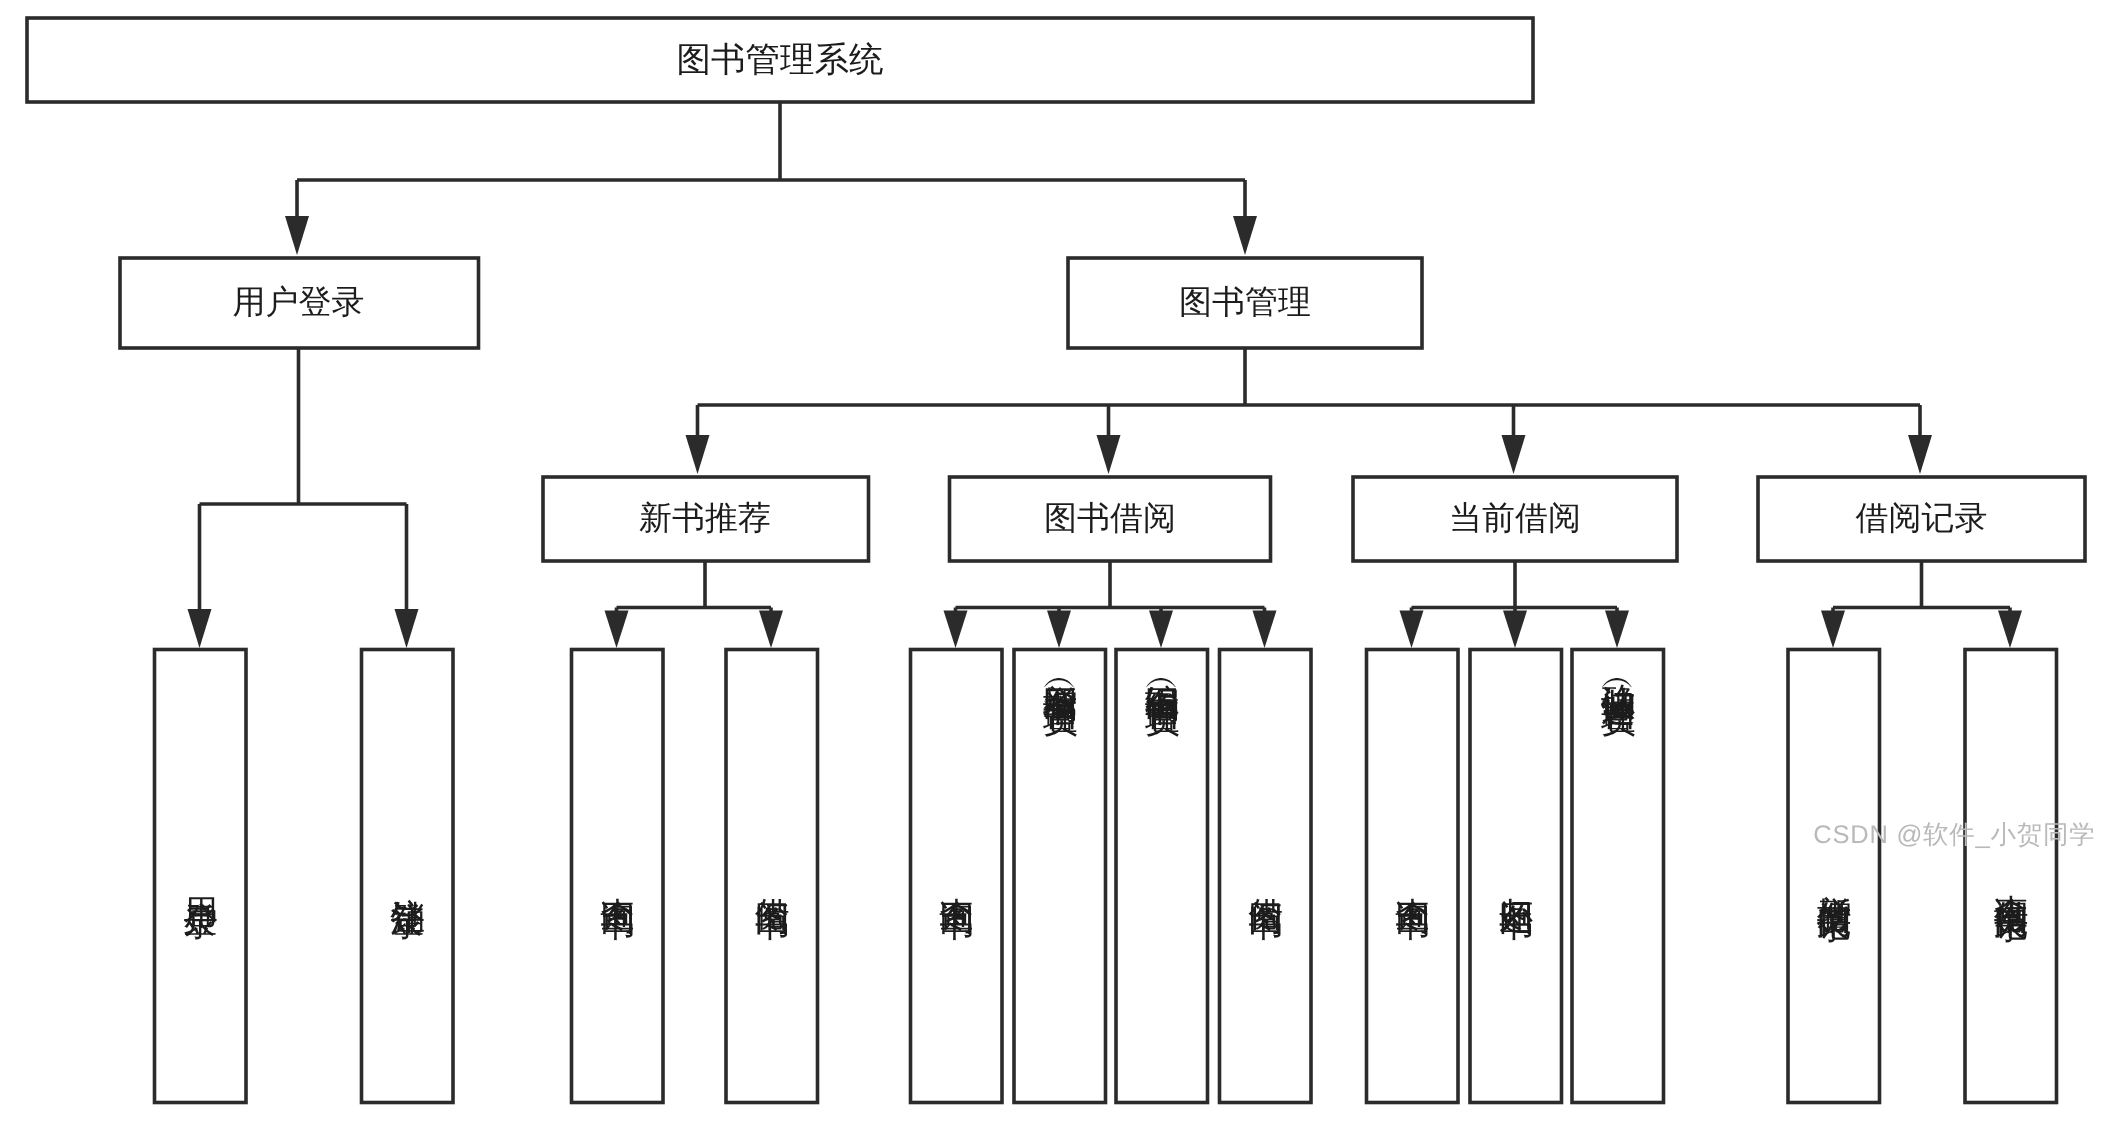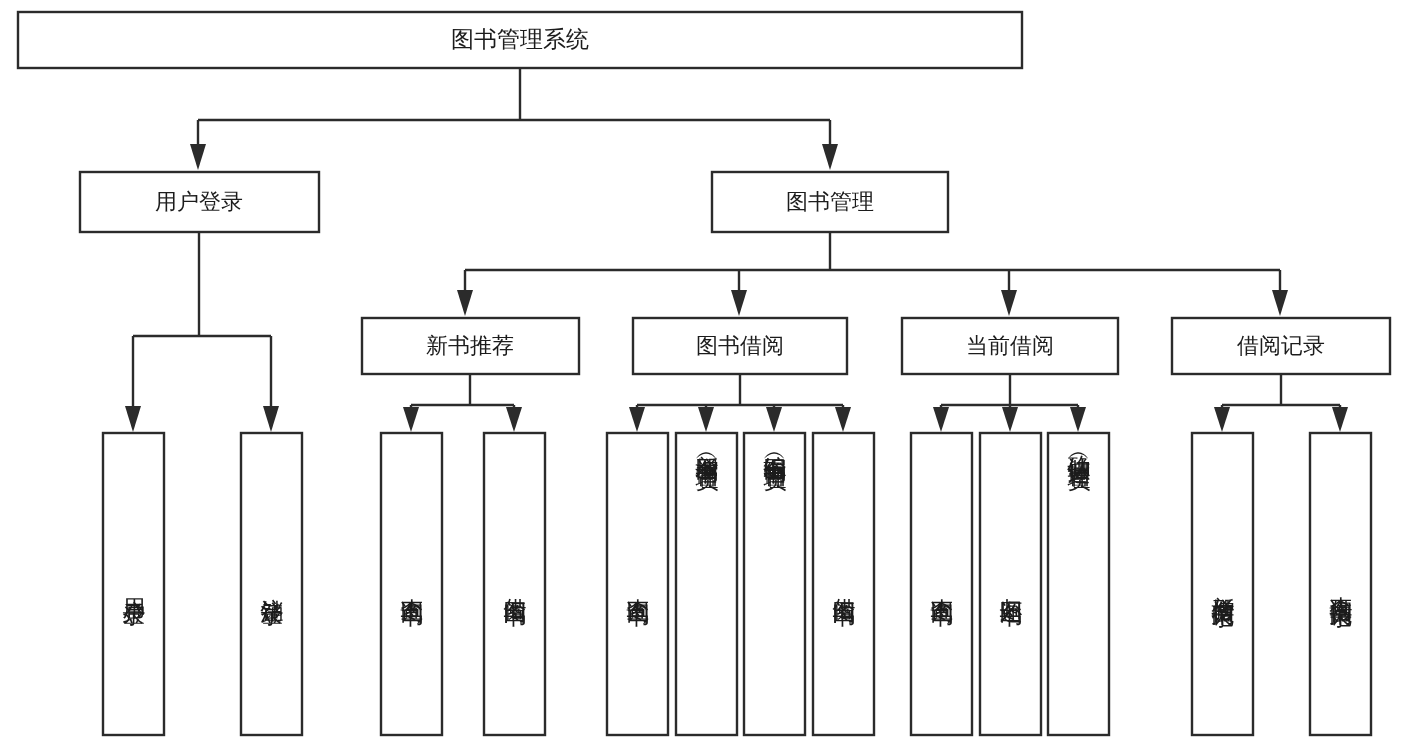--- a/index.html
+++ b/index.html
@@ -250,14 +250,15 @@
     <span class="leaf-label">确认归还（管理员）</span>
   </div>
 
   <div class="leaf-label-wrap" style="left:1192px; top:433px; width:61px; height:302px; align-items:center;">
     <span class="leaf-label">新增借阅记录</span>
   </div>
   <div class="leaf-label-wrap" style="left:1310px; top:433px; width:61px; height:302px; align-items:center;">
     <span class="leaf-label">查询借阅记录</span>
   </div>
 
+  <div id="watermark">CSDN @软件_小贺同学</div>
 
 </div>
 
 </body></html>

